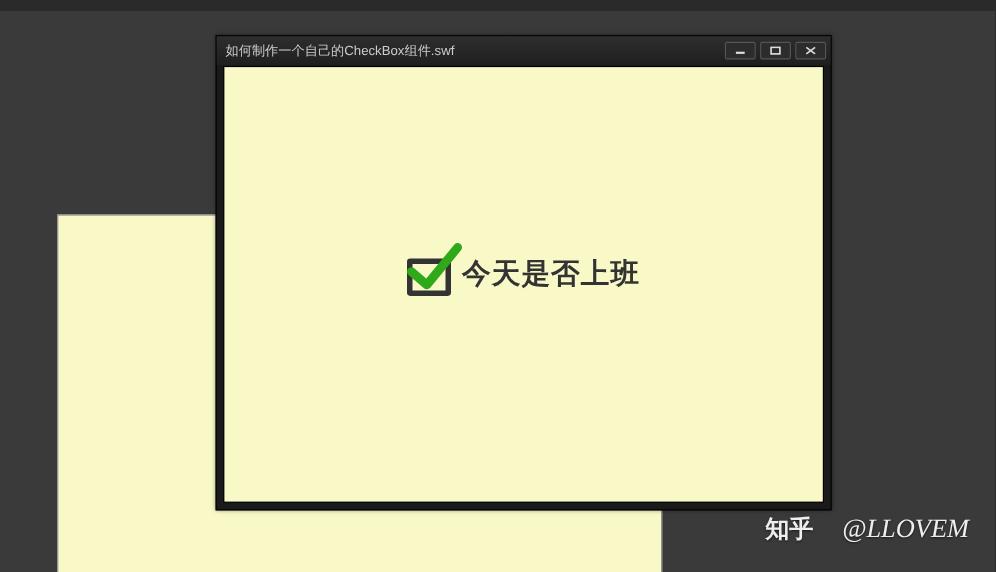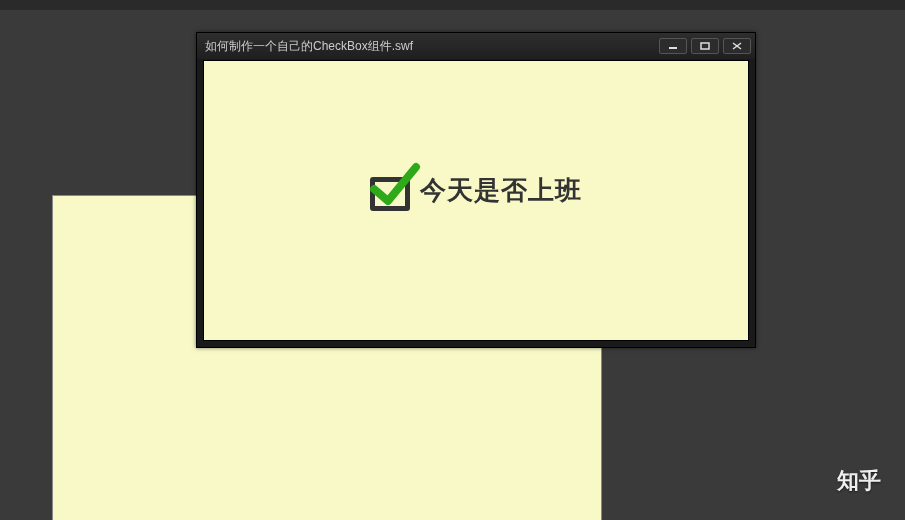--- a/index.html
+++ b/index.html
@@ -23,21 +23,21 @@
     width: 550px;
     height: 330px;
     background: #f8f9c7;
     border: 1px solid #888;
   }
   .window {
     position: absolute;
     left: 196px;
     top: 32px;
     width: 560px;
-    height: 316px;
+    height: 432px;
     background: #1a1a1a;
     border: 1px solid #000;
     box-shadow: 0 0 4px rgba(0,0,0,0.5);
   }
   .titlebar {
     height: 26px;
     background: linear-gradient(#2e2e2e, #1f1f1f);
     display: flex;
     align-items: center;
     justify-content: space-between;
@@ -165,13 +165,14 @@
           </svg>
         </div>
         <span class="cb-label">今天是否上班</span>
       </div>
     </div>
   </div>
 </div>
 
 <div class="watermark">
   <span class="wm-logo">知乎</span>
+  <span>@LLOVEM</span>
 </div>
 
 </body></html>

